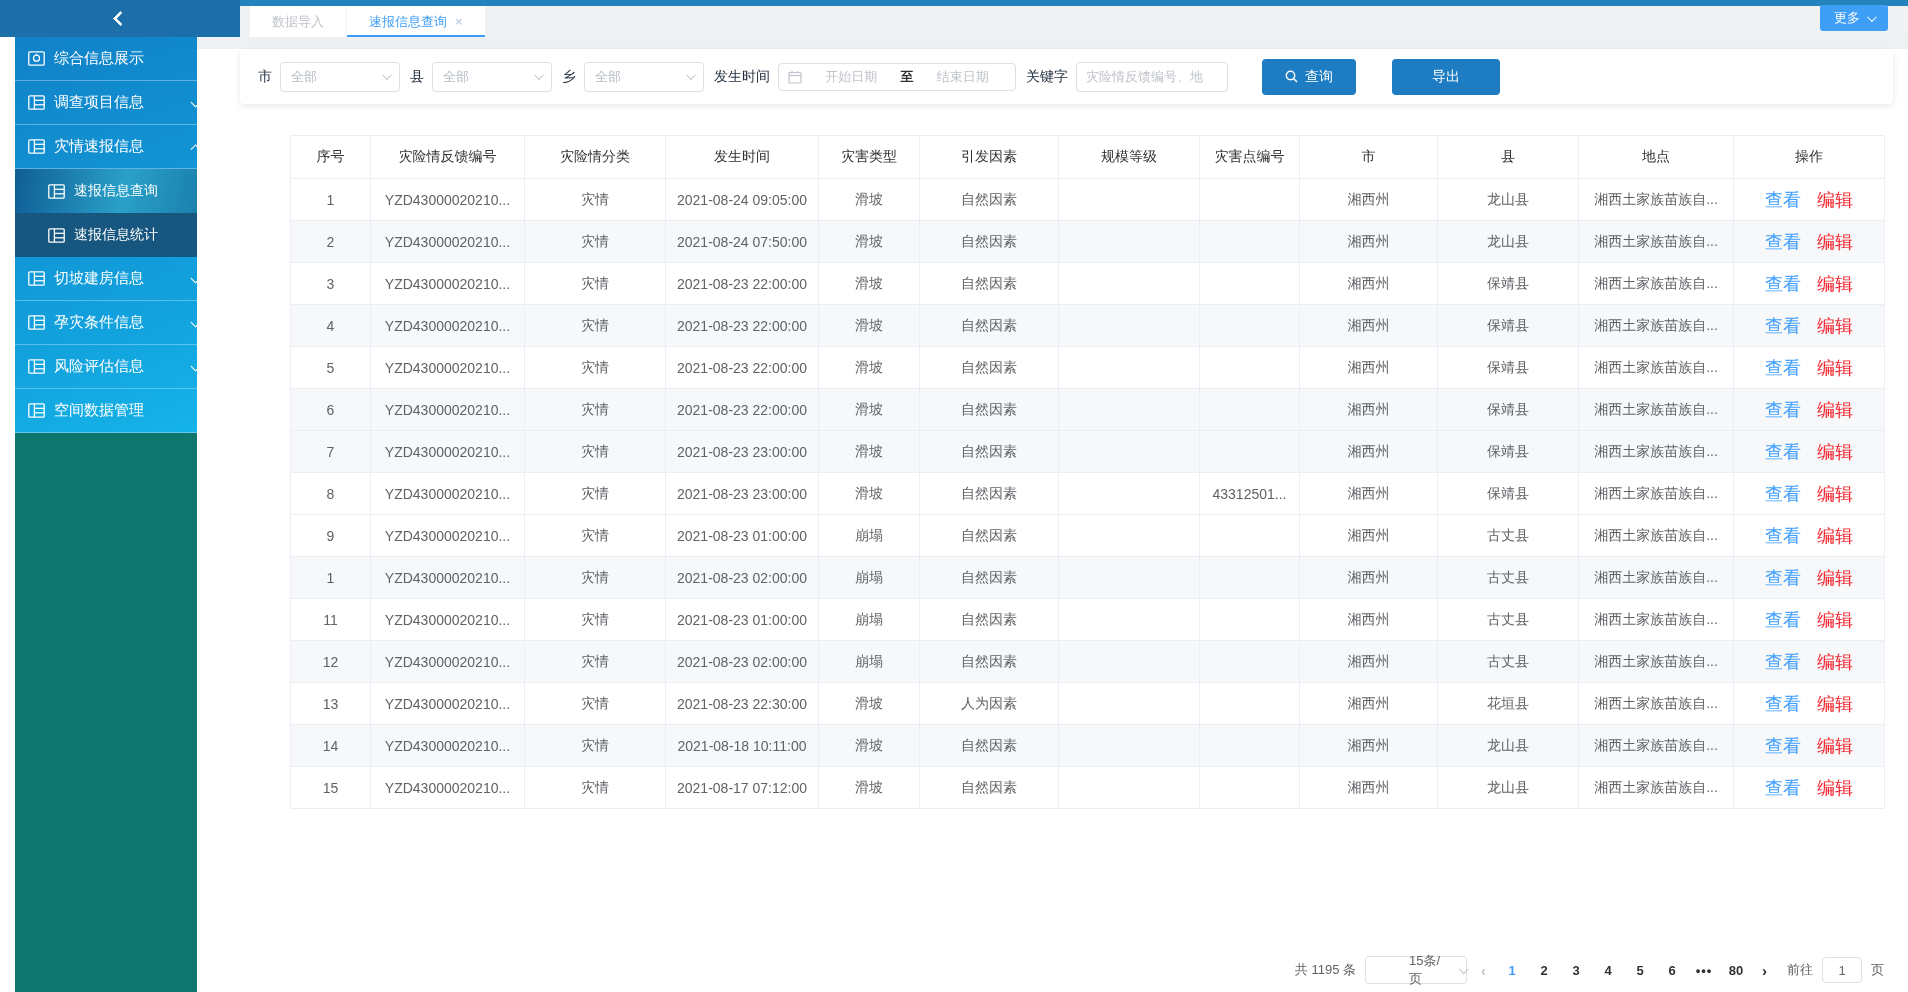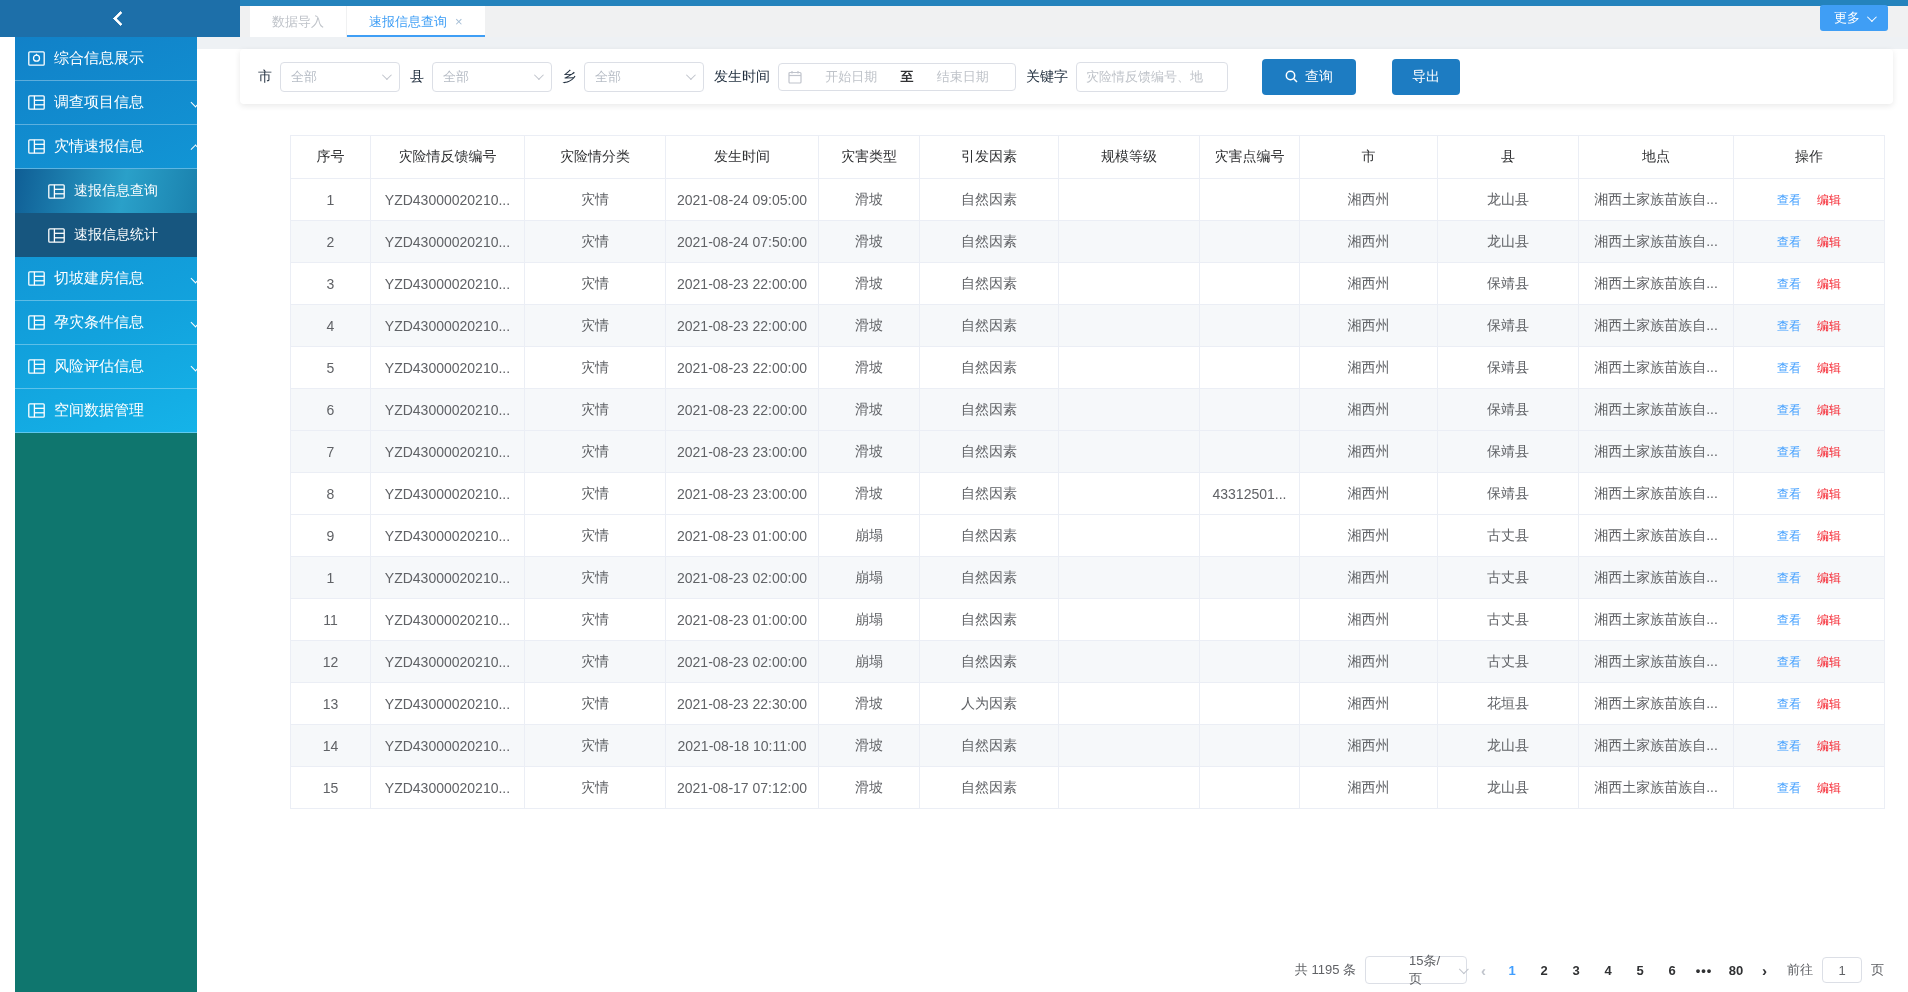--- a/index.html
+++ b/index.html
@@ -61,30 +61,30 @@
   #date-range .dr-ph { font-size:13px; color:#bfc3c9; flex:1; text-align:center; }
   #date-range .dr-sep { font-size:13px; color:#303133; font-weight:bold; }
   #keyword-input { width:152px; height:30px; border:1px solid #dcdfe6; border-radius:4px;
     font-size:13px; color:#606266; padding:0 9px; outline:none;
     font-family:"Liberation Sans","DejaVu Sans",sans-serif; }
   #keyword-input::placeholder { color:#bfc3c9; }
   .btn { height:36px; border:none; border-radius:4px; background:#1d7cc2; color:#fff;
     font-size:14px; display:flex; align-items:center; justify-content:center; gap:7px;
     cursor:pointer; font-family:Liberation Sans, sans-serif; }
   #search-btn { width:94px; margin-left:26px; }
-  #export-btn { width:68px; margin-left:28px; }
+  #export-btn { width:108px; margin-left:28px; }
 
   
   #report-table { position:absolute; left:93px; top:98px; border-collapse:collapse; table-layout:fixed; }
   #report-table th, #report-table td { border:1px solid #ebeef5; text-align:center;
     overflow:hidden; white-space:nowrap; text-overflow:ellipsis; }
   #report-table th { height:43px; font-size:14px; color:#303133; font-weight:normal; background:#fff; }
   #report-table td { height:42px; font-size:14px; color:#606266; background:#fff; }
   #report-table tr.striped td { background:#f6f8fa; }
-  .op-link { text-decoration:none; font-size:12px; cursor:pointer;margin-top:24px; }
+  .op-link { text-decoration:none; font-size:18px; cursor:pointer;margin-top:24px; }
   .op-view { color:#409eff; margin-right:16px; }
   .op-edit { color:#f5222d; }
 
   
   #pagination { position:absolute; right:24px; bottom:8px; height:28px; display:flex;
     align-items:center; gap:9px; font-size:13px; color:#606266; }
   .psel { width:102px; height:28px; border:1px solid #dcdfe6; border-radius:4px;
     display:flex; align-items:center; justify-content:center; gap:10px; cursor:pointer;padding-left:43px; }
   .psel .psel-val { color:#606266; }
   .pg-arrow { font-size:15px; font-weight:bold; padding:0 5px; cursor:pointer; }

